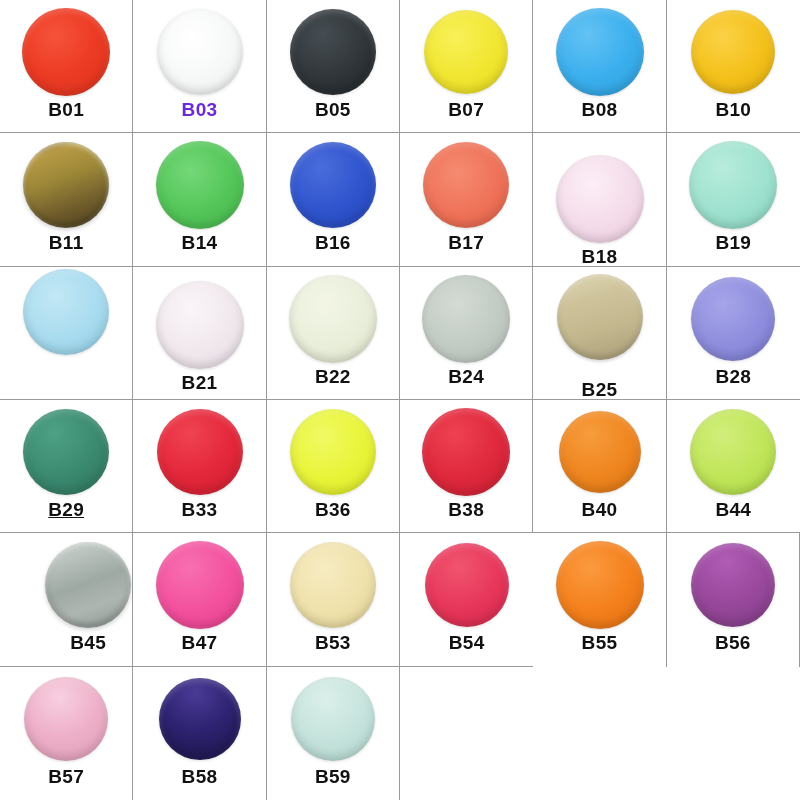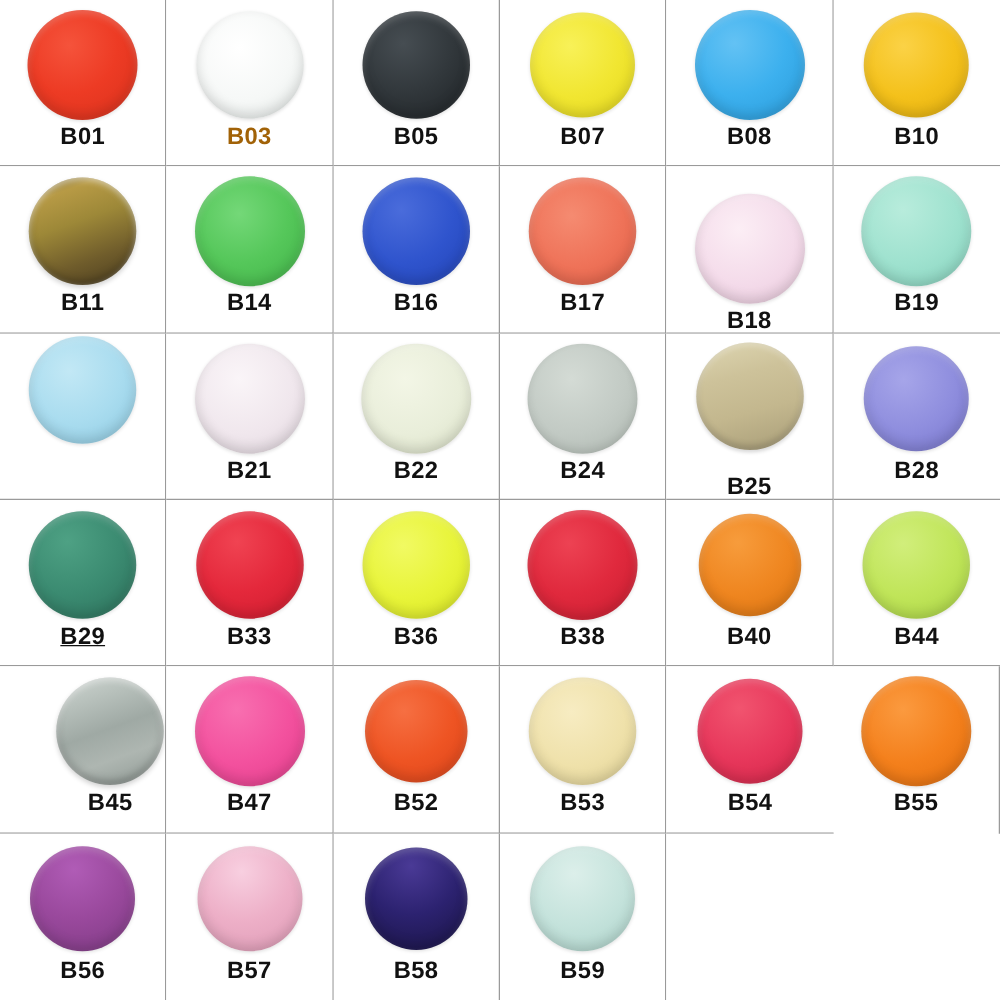--- a/index.html
+++ b/index.html
@@ -60,21 +60,21 @@
     <div class="cell" style="border-right-color: rgb(154, 154, 154); border-bottom-color: rgb(154, 154, 154);">
       <div class="swatch-wrap">
         <div class="swatch" style="width: 88px; height: 88px; background: radial-gradient(circle at 38% 32%, rgb(245, 83, 59) 0%, rgb(237, 59, 36) 48%, rgb(216, 49, 28) 100%); box-shadow: rgba(0, 0, 0, 0.14) 0px -4px 9px inset, rgba(255, 255, 255, 0.22) 0px 3px 6px inset, rgba(0, 0, 0, 0.13) 0px 1px 3px;"></div>
       </div>
       <div class="label" style="color: rgb(17, 17, 17);">B01</div>
     </div>
     <div class="cell" style="border-right-color: rgb(154, 154, 154); border-bottom-color: rgb(154, 154, 154);">
       <div class="swatch-wrap">
         <div class="swatch" style="width: 86px; height: 86px; background: radial-gradient(circle at 40% 34%, rgb(255, 255, 255) 0%, rgb(246, 248, 247) 55%, rgb(228, 233, 231) 100%); box-shadow: rgba(0, 0, 0, 0.14) 0px -4px 9px inset, rgba(255, 255, 255, 0.22) 0px 3px 6px inset, rgba(0, 0, 0, 0.13) 0px 1px 3px;"></div>
       </div>
-      <div class="label" style="color: #a16207;">B03</div>
+      <div class="label" style="color: #6d28d9;">B03</div>
     </div>
     <div class="cell" style="border-right-color: rgb(154, 154, 154); border-bottom-color: rgb(154, 154, 154);">
       <div class="swatch-wrap">
         <div class="swatch" style="width: 86px; height: 86px; background: radial-gradient(circle at 38% 30%, rgb(70, 77, 82) 0%, rgb(49, 55, 59) 50%, rgb(29, 33, 36) 100%); box-shadow: rgba(0, 0, 0, 0.14) 0px -4px 9px inset, rgba(255, 255, 255, 0.22) 0px 3px 6px inset, rgba(0, 0, 0, 0.13) 0px 1px 3px;"></div>
       </div>
       <div class="label" style="color: rgb(17, 17, 17);">B05</div>
     </div>
     <div class="cell" style="border-right-color: rgb(154, 154, 154); border-bottom-color: rgb(154, 154, 154);">
       <div class="swatch-wrap">
         <div class="swatch" style="width: 84px; height: 84px; background: radial-gradient(circle at 38% 32%, rgb(248, 241, 88) 0%, rgb(241, 230, 49) 52%, rgb(227, 215, 29) 100%); box-shadow: rgba(0, 0, 0, 0.14) 0px -4px 9px inset, rgba(255, 255, 255, 0.22) 0px 3px 6px inset, rgba(0, 0, 0, 0.13) 0px 1px 3px;"></div>
@@ -128,21 +128,21 @@
         <div class="swatch" style="width: 88px; height: 88px; background: radial-gradient(circle at 38% 30%, rgb(184, 236, 220) 0%, rgb(159, 226, 207) 52%, rgb(134, 210, 189) 100%); box-shadow: rgba(0, 0, 0, 0.14) 0px -4px 9px inset, rgba(255, 255, 255, 0.22) 0px 3px 6px inset, rgba(0, 0, 0, 0.13) 0px 1px 3px;"></div>
       </div>
       <div class="label" style="color: rgb(17, 17, 17);">B19</div>
     </div>
     <div class="cell" style="border-right-color: rgb(154, 154, 154); border-bottom-color: rgb(154, 154, 154);">
       <div class="swatch-wrap">
         <div class="swatch" style="width: 86px; height: 86px; background: radial-gradient(circle at 38% 32%, rgb(194, 232, 245) 0%, rgb(169, 220, 239) 52%, rgb(143, 203, 226) 100%); box-shadow: rgba(0, 0, 0, 0.14) 0px -4px 9px inset, rgba(255, 255, 255, 0.22) 0px 3px 6px inset, rgba(0, 0, 0, 0.13) 0px 1px 3px;"></div>
       </div>
       <div class="label" style="color: rgb(17, 17, 17); margin-top: 44px;">B20</div>
     </div>
-    <div class="cell" style="border-right-color: rgb(154, 154, 154); border-bottom-color: rgb(154, 154, 154);">
+    <div class="cell" style="border-right-color: rgb(154, 154, 154); border-bottom-color: rgb(154, 154, 154); justify-content: center;">
       <div class="swatch-wrap">
         <div class="swatch" style="width: 88px; height: 88px; background: radial-gradient(circle at 40% 32%, rgb(250, 245, 248) 0%, rgb(240, 231, 237) 55%, rgb(225, 214, 222) 100%); box-shadow: rgba(0, 0, 0, 0.14) 0px -4px 9px inset, rgba(255, 255, 255, 0.22) 0px 3px 6px inset, rgba(0, 0, 0, 0.13) 0px 1px 3px;"></div>
       </div>
       <div class="label" style="color: rgb(17, 17, 17);">B21</div>
     </div>
     <div class="cell" style="border-right-color: rgb(154, 154, 154); border-bottom-color: rgb(154, 154, 154);">
       <div class="swatch-wrap">
         <div class="swatch" style="width: 88px; height: 88px; background: radial-gradient(circle at 40% 32%, rgb(243, 246, 230) 0%, rgb(233, 238, 218) 55%, rgb(217, 223, 198) 100%); box-shadow: rgba(0, 0, 0, 0.14) 0px -4px 9px inset, rgba(255, 255, 255, 0.22) 0px 3px 6px inset, rgba(0, 0, 0, 0.13) 0px 1px 3px;"></div>
       </div>
       <div class="label" style="color: rgb(17, 17, 17);">B22</div>
@@ -205,26 +205,20 @@
       <div class="swatch-wrap">
         <div class="swatch" style="width: 86px; height: 86px; background: linear-gradient(160deg, rgb(207, 214, 210) 0%, rgb(185, 194, 189) 22%, rgb(159, 169, 164) 48%, rgb(174, 182, 177) 70%, rgb(142, 152, 147) 100%); box-shadow: rgba(255, 255, 255, 0.55) 0px 2px 5px inset, rgba(0, 0, 0, 0.28) 0px -3px 7px inset, rgba(0, 0, 0, 0.18) 0px 2px 4px;"></div>
       </div>
       <div class="label" style="color: rgb(17, 17, 17);">B45</div>
     </div>
     <div class="cell" style="border-right-color: rgb(154, 154, 154); border-bottom-color: rgb(154, 154, 154);">
       <div class="swatch-wrap">
         <div class="swatch" style="width: 88px; height: 88px; background: radial-gradient(circle at 38% 30%, rgb(248, 111, 176) 0%, rgb(243, 81, 158) 52%, rgb(225, 60, 138) 100%); box-shadow: rgba(0, 0, 0, 0.14) 0px -4px 9px inset, rgba(255, 255, 255, 0.22) 0px 3px 6px inset, rgba(0, 0, 0, 0.13) 0px 1px 3px;"></div>
       </div>
       <div class="label" style="color: rgb(17, 17, 17);">B47</div>
-    </div>
-    <div class="cell" style="border-right-color: rgb(154, 154, 154); border-bottom-color: rgb(154, 154, 154);">
-      <div class="swatch-wrap">
-        <div class="swatch" style="width: 82px; height: 82px; background: radial-gradient(circle at 38% 30%, rgb(246, 111, 66) 0%, rgb(238, 84, 35) 52%, rgb(218, 67, 26) 100%); box-shadow: rgba(0, 0, 0, 0.14) 0px -4px 9px inset, rgba(255, 255, 255, 0.22) 0px 3px 6px inset, rgba(0, 0, 0, 0.13) 0px 1px 3px;"></div>
-      </div>
-      <div class="label" style="color: rgb(17, 17, 17);">B52</div>
     </div>
     <div class="cell" style="border-right-color: rgb(154, 154, 154); border-bottom-color: rgb(154, 154, 154);">
       <div class="swatch-wrap">
         <div class="swatch" style="width: 86px; height: 86px; background: radial-gradient(circle at 40% 32%, rgb(247, 236, 194) 0%, rgb(239, 225, 170) 55%, rgb(222, 208, 148) 100%); box-shadow: rgba(0, 0, 0, 0.14) 0px -4px 9px inset, rgba(255, 255, 255, 0.22) 0px 3px 6px inset, rgba(0, 0, 0, 0.13) 0px 1px 3px;"></div>
       </div>
       <div class="label" style="color: rgb(17, 17, 17);">B53</div>
     </div>
     <div class="cell col-last" style="border-right-color: rgb(154, 154, 154); border-bottom-color: rgb(154, 154, 154);">
       <div class="swatch-wrap">
         <div class="swatch" style="width: 84px; height: 84px; background: radial-gradient(circle at 40% 28%, rgb(241, 84, 111) 0%, rgb(231, 55, 91) 52%, rgb(208, 37, 71) 100%); box-shadow: rgba(0, 0, 0, 0.14) 0px -4px 9px inset, rgba(255, 255, 255, 0.22) 0px 3px 6px inset, rgba(0, 0, 0, 0.13) 0px 1px 3px;"></div>

